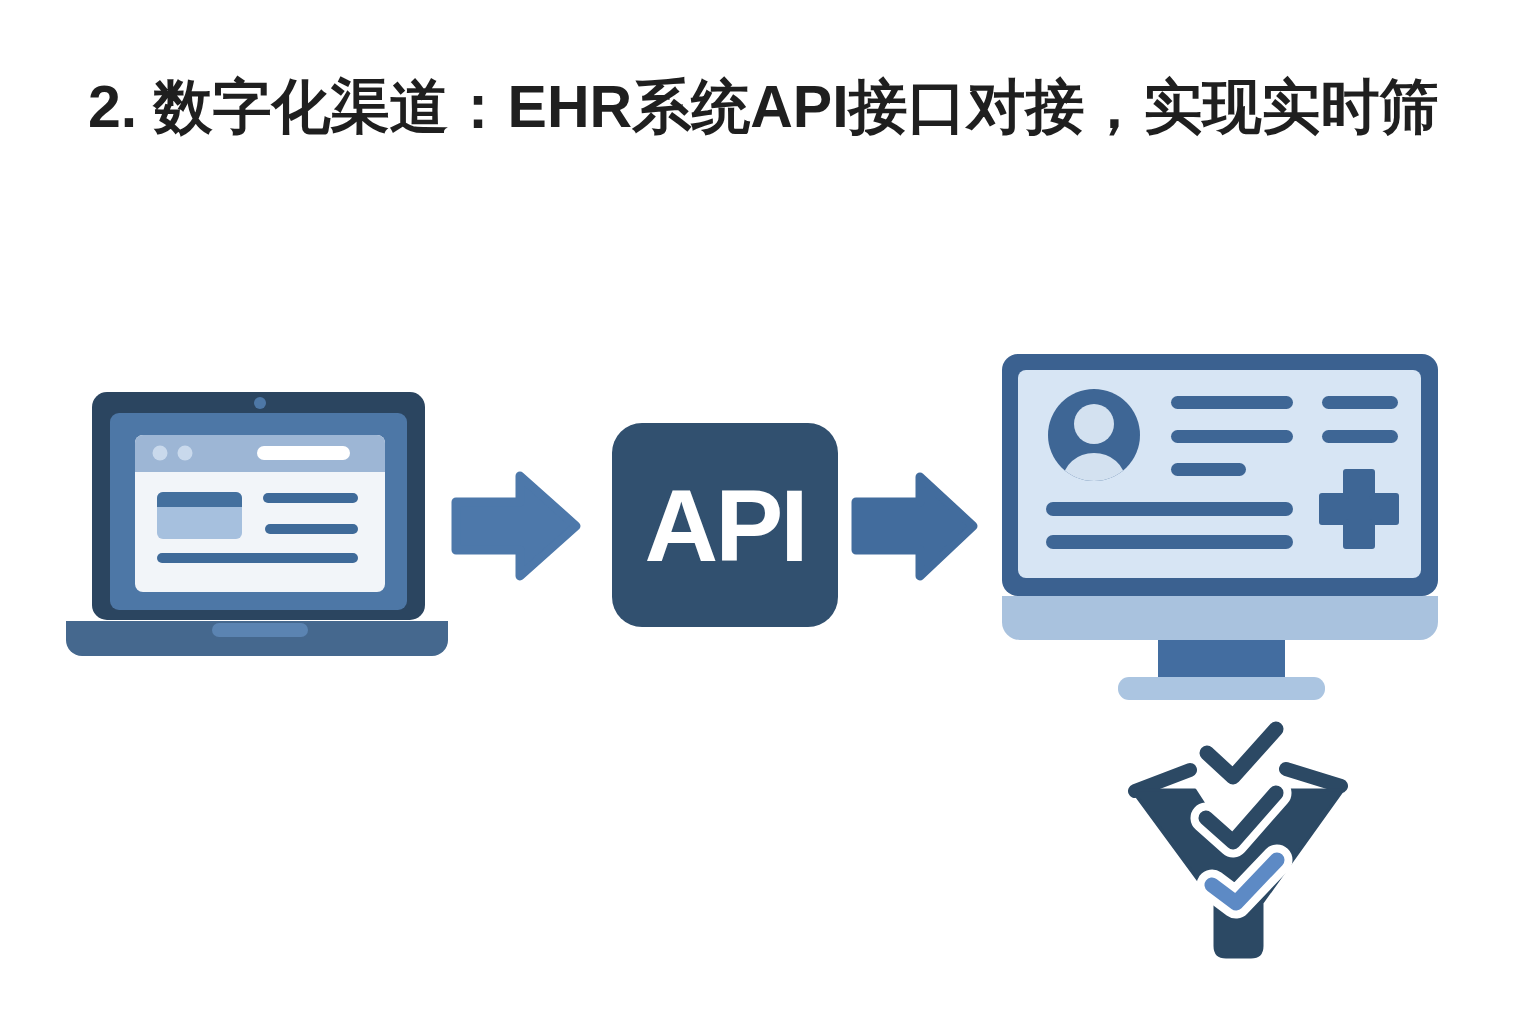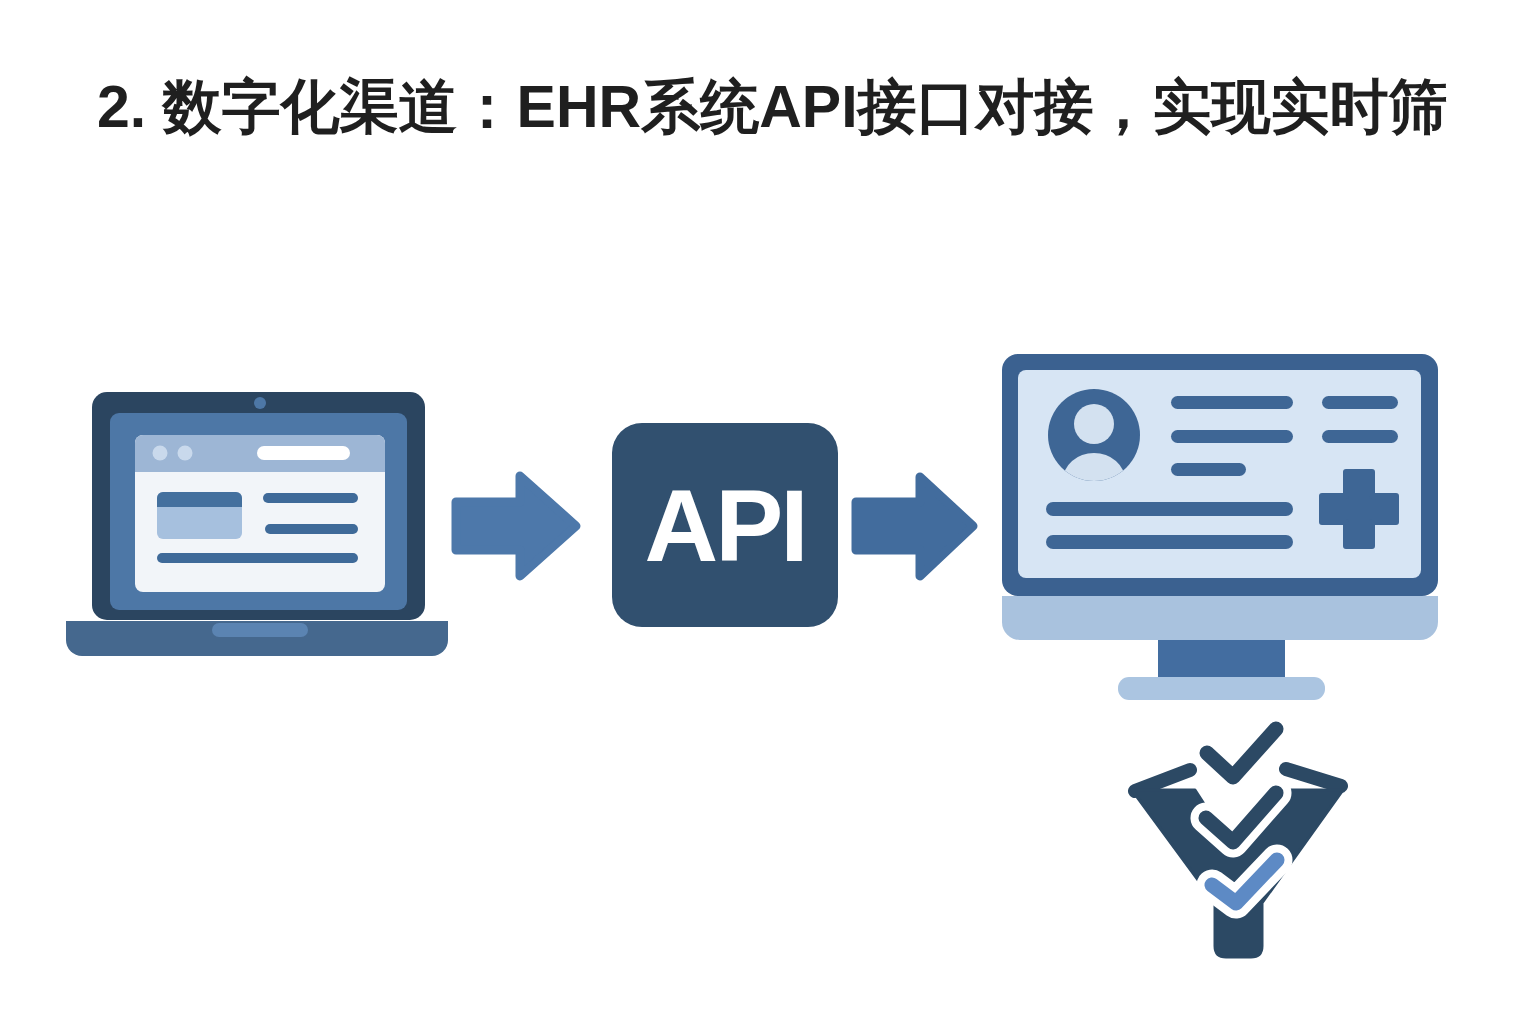--- a/index.html
+++ b/index.html
@@ -17,21 +17,20 @@
   }
   .page-title {
     position: absolute;
     left: 88px;
     top: 68px;
     font-size: 59px;
     font-weight: 800;
     letter-spacing: 0px;
     color: #1f1f1f;
     white-space: nowrap;
-    margin-left: 9px;
   }
   .diagram-svg {
     position: absolute;
     left: 0;
     top: 0;
   }
   .api-label-text {
     font-family: "Liberation Sans", sans-serif;
     font-weight: 700;
     font-size: 102px;

